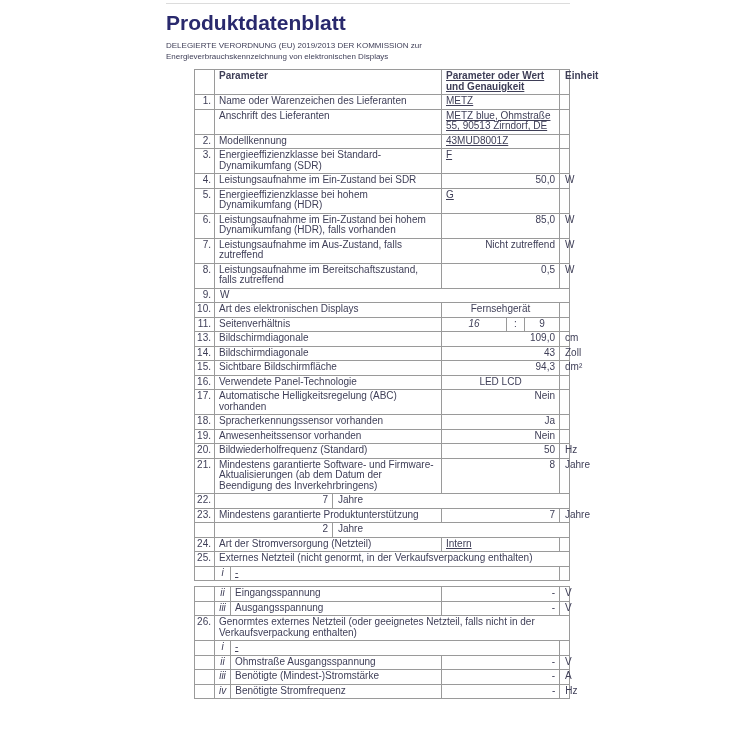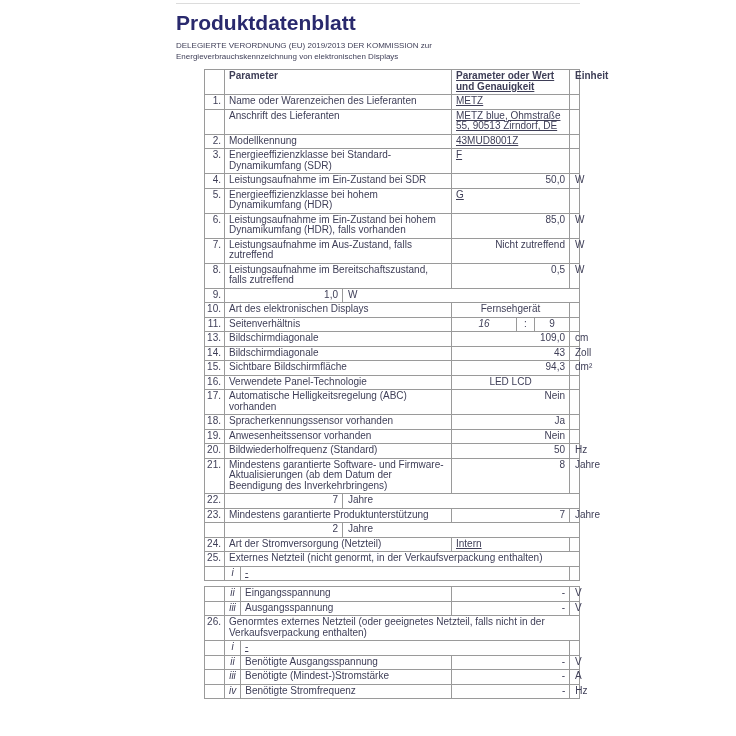--- a/index.html
+++ b/index.html
@@ -5,21 +5,21 @@
   :root{
     --c-title:#29296d;
     --c-text:#3e3e57;
     --c-border:#9a9a9a;
     --c-bg:#ffffff;
   }
   *{margin:0;padding:0;box-sizing:border-box;}
   html,body{width:736px;height:736px;background:var(--c-bg);
     font-family:"Liberation Sans",sans-serif;color:var(--c-text);}
   body{position:relative;overflow:hidden;}
-  .sheet{position:absolute;left:176px;top:0;width:404px;}
+  .sheet{position:absolute;left:166px;top:0;width:404px;}
   .top-edge{border-top:1px solid #dcdcdc;margin-top:3px;}
   .title{font-size:21px;font-weight:700;color:var(--c-title);margin:7px 0 6px 0;}
   .subtitle{font-size:8px;line-height:1.32;color:var(--c-text);}
   .ptable{margin-top:7px;font-size:10px;line-height:10.5px;padding-left:28px;}
   .trow{display:flex;border-left:1px solid var(--c-border);
     border-right:1px solid var(--c-border);border-bottom:1px solid var(--c-border);
     min-height:13px;background:var(--c-bg);}
   .trow.thead{border-top:1px solid var(--c-border);}
   .trow.bt{border-top:1px solid var(--c-border);}
   .tgap{height:5px;background:var(--c-bg);}
@@ -109,21 +109,20 @@
         <div class="cell c-unit">W</div>
       </div>
       <div class="trow">
         <div class="cell c-num">8.</div>
         <div class="cell c-param">Leistungsaufnahme im Bereitschaftszustand, falls zutreffend</div>
         <div class="cell c-value ar">0,5</div>
         <div class="cell c-unit">W</div>
       </div>
       <div class="trow">
         <div class="cell c-num">9.</div>
-        <div class="cell c-value ar">1,0</div>
         <div class="cell c-unit">W</div>
       </div>
       <div class="trow">
         <div class="cell c-num">10.</div>
         <div class="cell c-param">Art des elektronischen Displays</div>
         <div class="cell c-value ac">Fernsehgerät</div>
         <div class="cell c-unit"></div>
       </div>
       <div class="trow">
         <div class="cell c-num">11.</div>
@@ -240,21 +239,21 @@
       </div>
       <div class="trow">
         <div class="cell c-num"></div>
         <div class="cell c-roman">i</div>
         <div class="cell c-dashspan al">-</div>
         <div class="cell c-unit"></div>
       </div>
       <div class="trow">
         <div class="cell c-num"></div>
         <div class="cell c-roman">ii</div>
-        <div class="cell c-desc">Benötigte Ausgangsspannung</div>
+        <div class="cell c-desc">Ohmstraße Ausgangsspannung</div>
         <div class="cell c-value ar">-</div>
         <div class="cell c-unit">V</div>
       </div>
       <div class="trow">
         <div class="cell c-num"></div>
         <div class="cell c-roman">iii</div>
         <div class="cell c-desc">Benötigte (Mindest-)Stromstärke</div>
         <div class="cell c-value ar">-</div>
         <div class="cell c-unit">A</div>
       </div>

